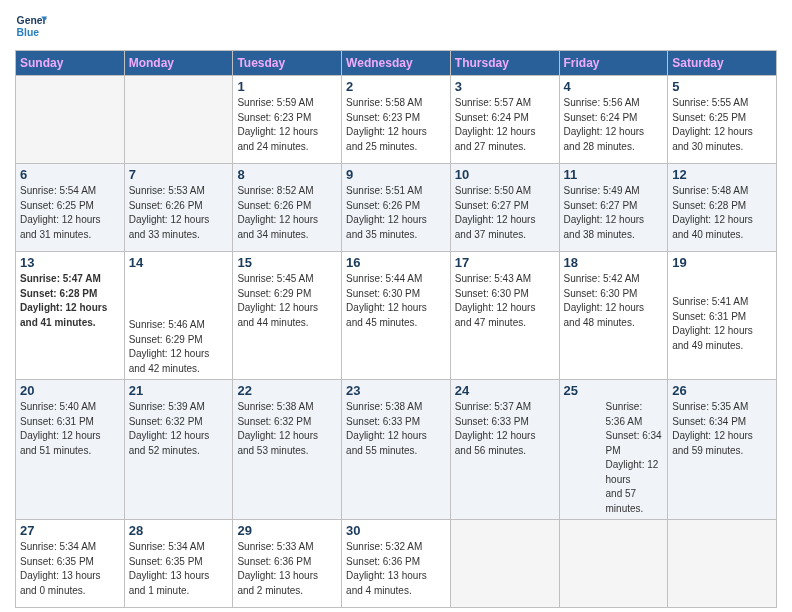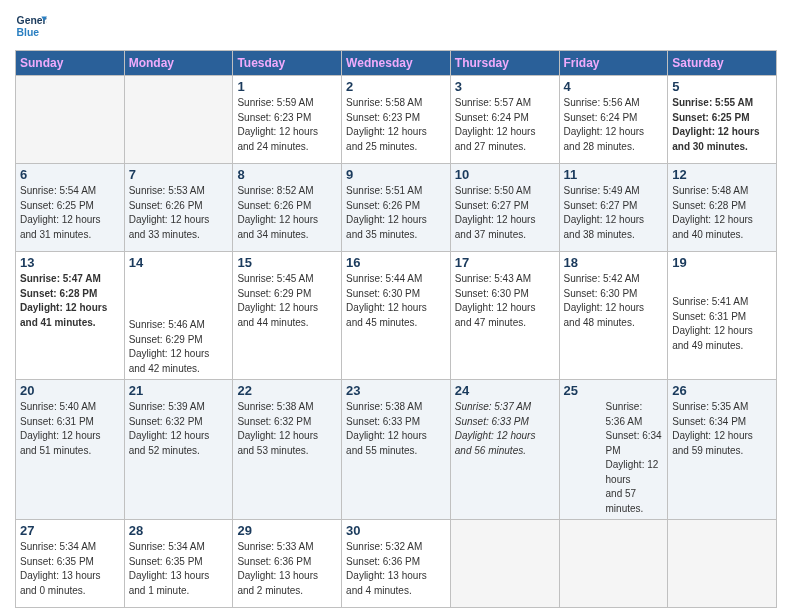--- a/index.html
+++ b/index.html
@@ -142,21 +142,21 @@
           </td>
           <td>
             <span class="day-number">4</span>
             <div class="day-info" style="white-space: pre-line;">Sunrise: 5:56 AM
 Sunset: 6:24 PM
 Daylight: 12 hours
 and 28 minutes.</div>
           </td>
           <td>
             <span class="day-number">5</span>
-            <div class="day-info" style="white-space: pre-line; font-weight: bold;">Sunrise: 5:55 AM
+            <div class="day-info" style="white-space: pre-line;">Sunrise: 5:55 AM
 Sunset: 6:25 PM
 Daylight: 12 hours
 and 30 minutes.</div>
           </td>
         </tr>
         <tr class="row-alt">
           <td>
             <span class="day-number">6</span>
             <div class="day-info" style="white-space: pre-line;">Sunrise: 5:54 AM
 Sunset: 6:25 PM
@@ -281,21 +281,21 @@
           </td>
           <td>
             <span class="day-number">23</span>
             <div class="day-info" style="white-space: pre-line;">Sunrise: 5:38 AM
 Sunset: 6:33 PM
 Daylight: 12 hours
 and 55 minutes.</div>
           </td>
           <td>
             <span class="day-number">24</span>
-            <div class="day-info" style="white-space: pre-line; font-style: italic;">Sunrise: 5:37 AM
+            <div class="day-info" style="white-space: pre-line;">Sunrise: 5:37 AM
 Sunset: 6:33 PM
 Daylight: 12 hours
 and 56 minutes.</div>
           </td>
           <td>
             <span class="day-number">25</span>
             <div class="day-info" style="white-space: pre-line; margin-left: 42px;">Sunrise: 5:36 AM
 Sunset: 6:34 PM
 Daylight: 12 hours
 and 57 minutes.</div>

